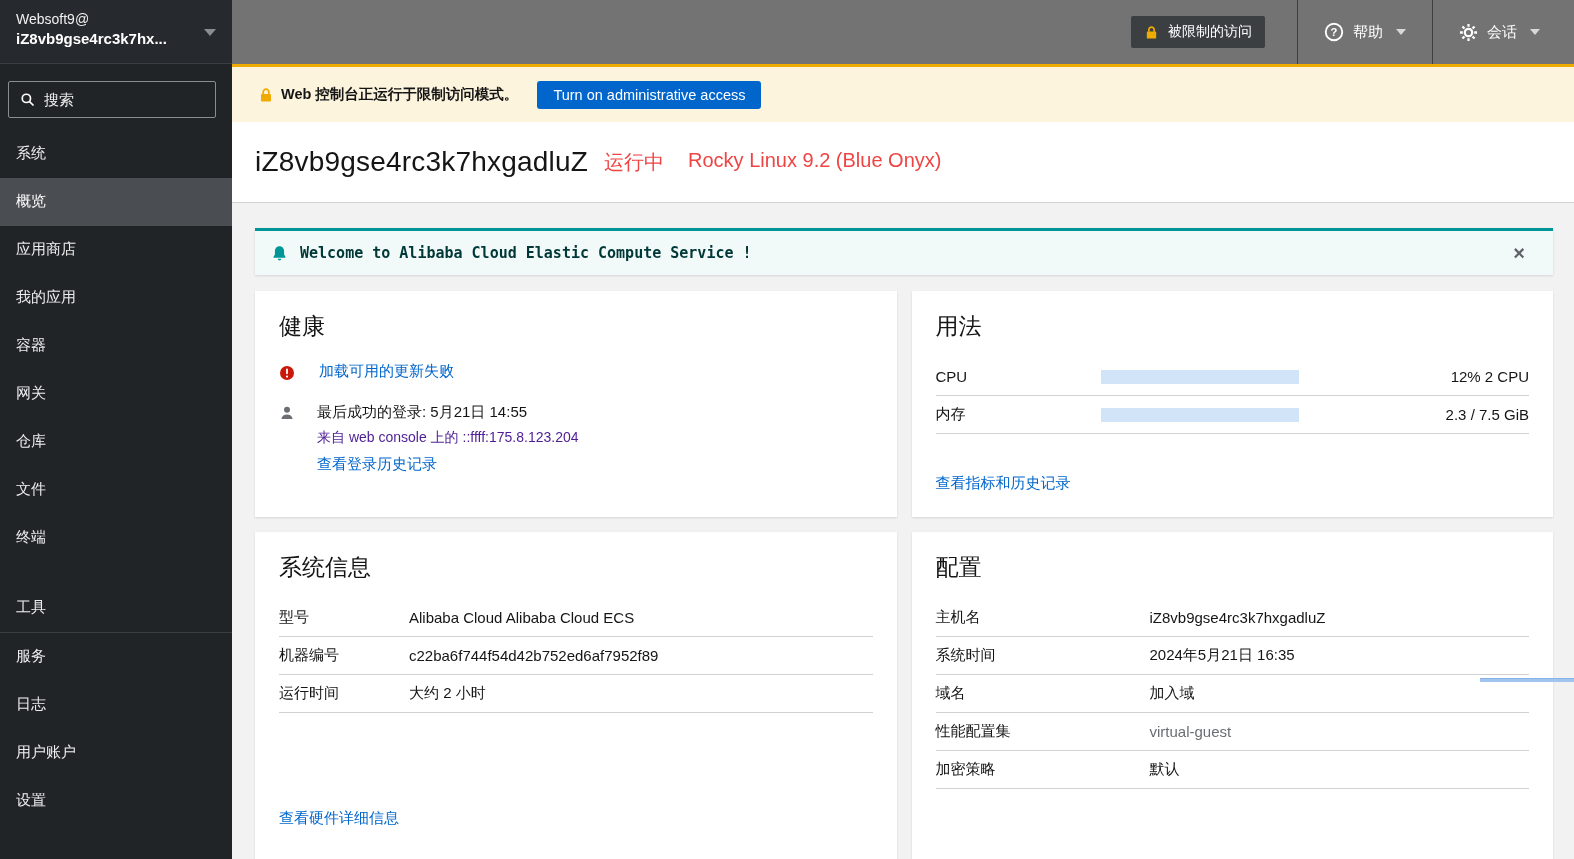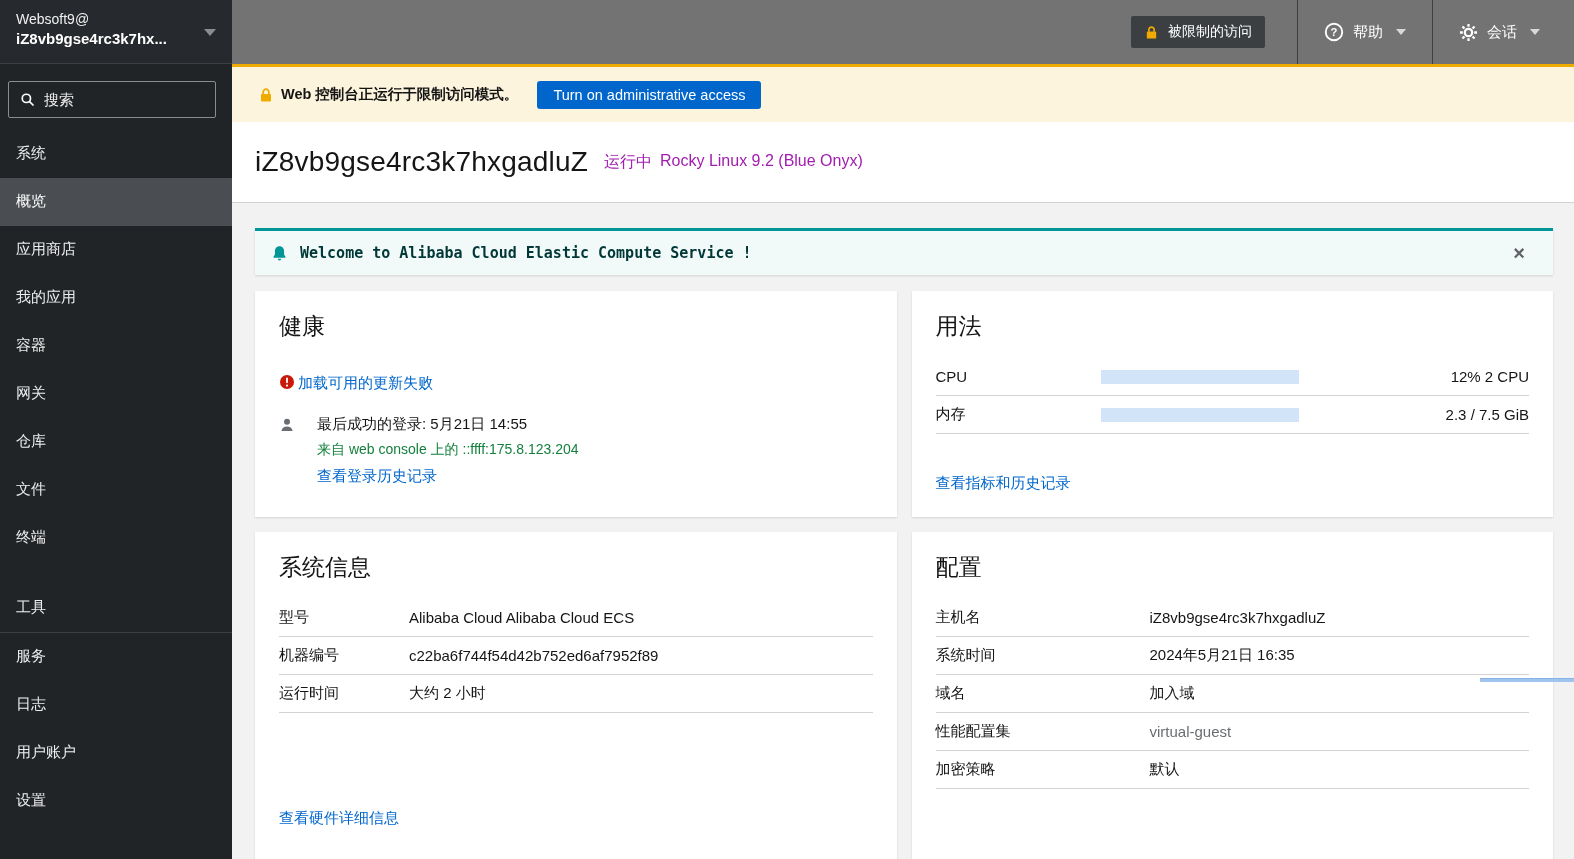--- a/index.html
+++ b/index.html
@@ -40,42 +40,42 @@
   
   .main { display:flex; flex-direction:column; overflow:hidden; }
   .restricted-banner { height:58px; background:#fdf4dd; border-top:3px solid #f0ab00;
                        display:flex; align-items:center; padding:0 16px 0 26px; flex:0 0 auto; }
   .restricted-banner .msg { margin-left:7px; font-size:14.5px; font-weight:700; color:#151515; }
   .btn-primary { margin-left:19px; background:#06c; color:#fff; border:none; border-radius:3px;
                  font-size:14.5px; padding:6px 16px; cursor:pointer; font-family:inherit; }
   .page-header { background:#fff; height:81px; border-bottom:1px solid #d2d2d2;
                  display:flex; align-items:center; padding-left:23px; gap:16px; flex:0 0 auto; }
   .hostname { font-size:28px; color:#151515; letter-spacing:.2px; }
-  .subtitle { font-size:16px; color:#a21caf; display:flex; gap:8px; }
+  .subtitle { font-size:20px; color:#ef4444; display:flex; gap:24px; }
 
   .content { flex:1 1 auto; background:#f2f2f2; padding:25px 21px 2px 23px; overflow:hidden; }
   .alert { background:#f2f9f9; border-top:3px solid #009596; box-shadow:0 1px 2px rgba(3,3,3,.12);
            display:flex; align-items:center; padding:12px 16px; }
   .alert-text { margin-left:12px; font-family:"DejaVu Sans Mono","Liberation Mono",monospace;
                 font-weight:700; font-size:15px; color:#003737; }
   .alert-close { margin-left:auto; margin-right:12px; background:none; border:none; color:#5f6368;
                  font-size:20px; font-weight:700; cursor:pointer; line-height:1; font-family:inherit; }
 
   .gallery { display:grid; grid-template-columns:1fr 1fr; gap:15px; margin-top:16px; }
   .card { background:#fff; box-shadow:0 1px 2px rgba(3,3,3,.12); padding:20px 24px 24px; }
   .card.tall { height:360px; }
   .card-title { font-size:23px; font-weight:500; color:#151515; }
   a.link { color:#06c; text-decoration:none; font-size:15px; cursor:pointer; }
 
   
-  .health-item { display:flex; align-items:flex-start; gap:3px; margin-top:32px; }
+  .health-item { display:flex; align-items:flex-end; gap:24px; margin-top:20px; }
   .health-login { display:flex; align-items:flex-start; gap:22px; margin-top:22px; }
   .health-login .icon { margin-top:2px; }
   .login-main { font-size:15px; color:#151515; }
-  .login-sub { font-size:14px; color:#15803d; margin-top:7px; }
+  .login-sub { font-size:14px; color:#4c1d95; margin-top:7px; }
   .login-link { display:inline-block; margin-top:8px; }
 
   
   .usage-rows { margin-top:16px; }
   .usage-row { display:grid; grid-template-columns:165px 1fr 230px; align-items:center;
                height:38px; border-bottom:1px solid #d2d2d2; }
   .usage-label { font-size:15px; color:#151515; }
   .progress-track { height:14px; background:#d2e4f7; }
   .progress-fill { height:14px; background:#06c; }
   .usage-value { font-size:15px; color:#151515; text-align:right; }

